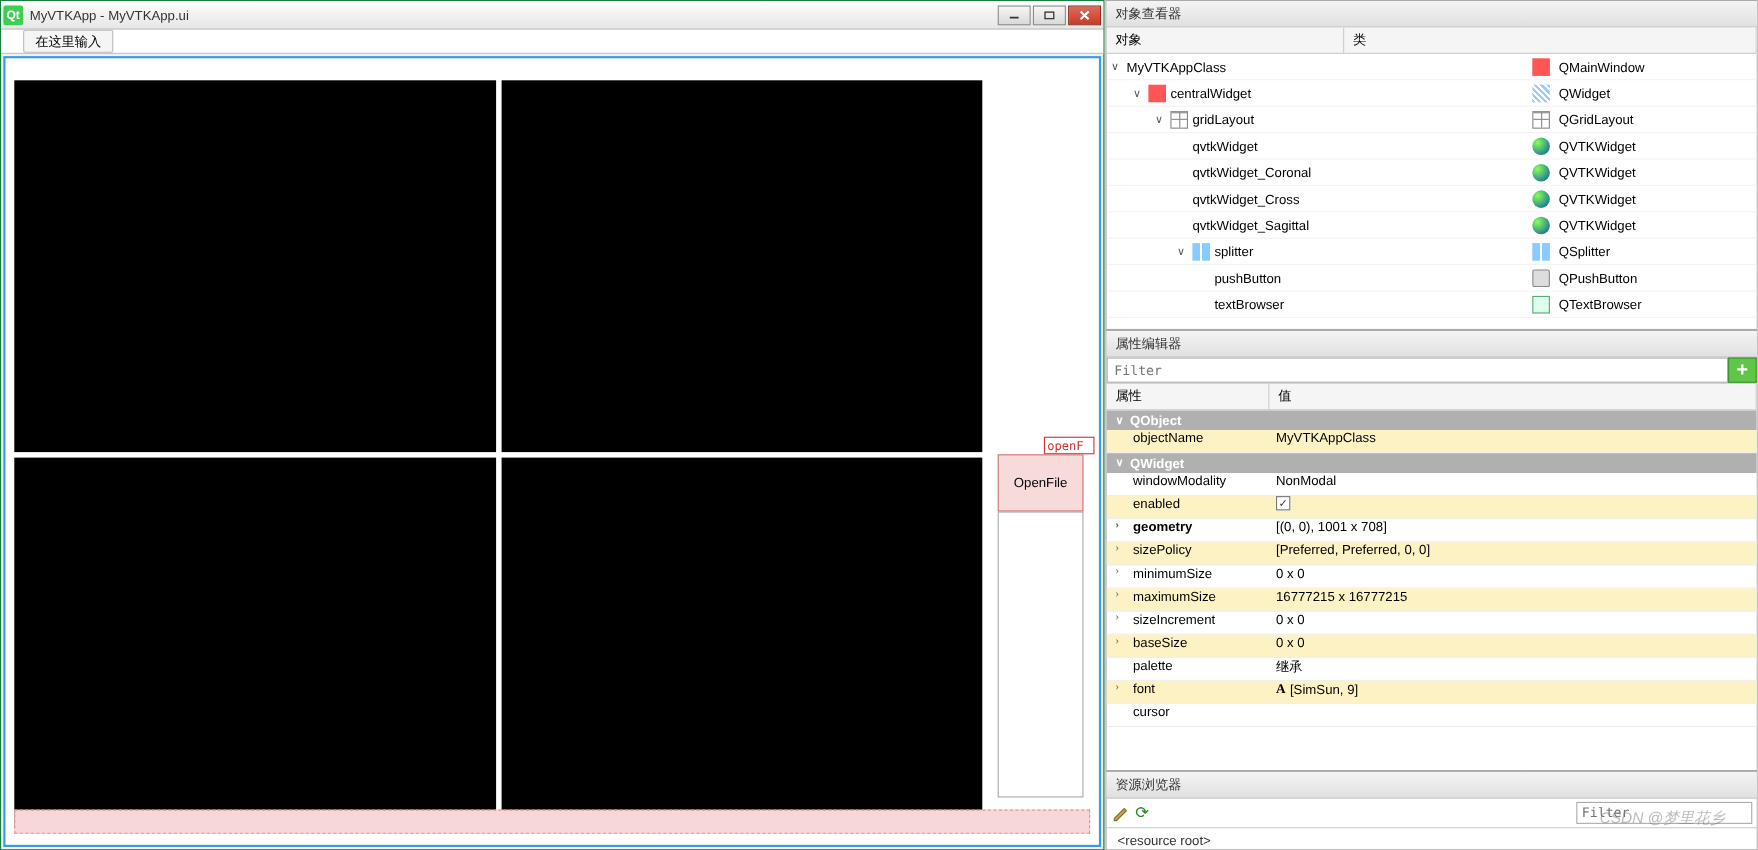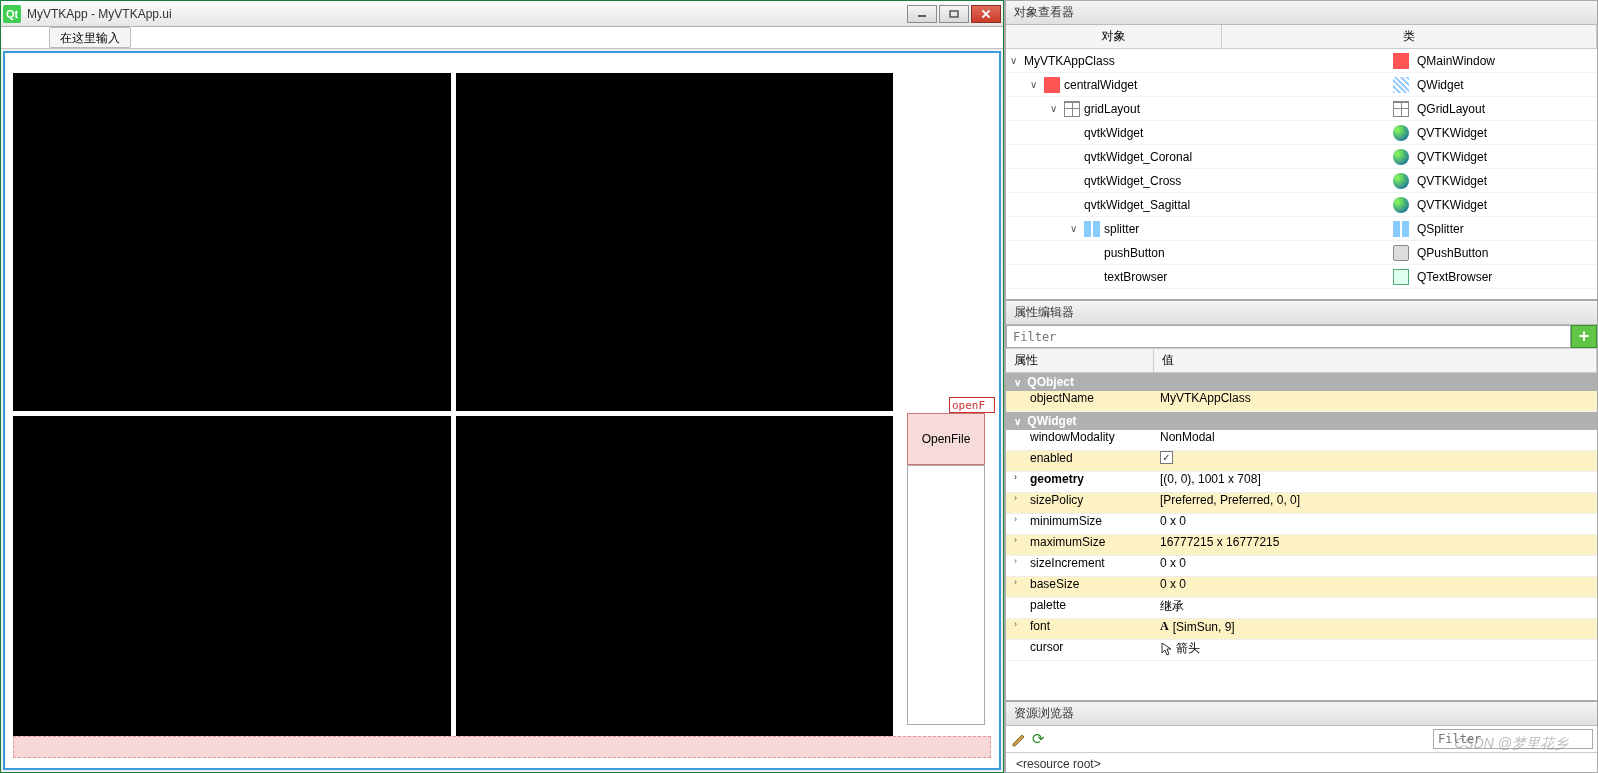--- a/index.html
+++ b/index.html
@@ -8,21 +8,21 @@
 
 .designer-window { width: 1004px; height: 773px; display: flex; flex-direction: column; background: #f0f0f0; border: 1px solid #15803d; position: relative; }
 .titlebar { height: 26px; background: linear-gradient(#fdfdfd,#e6e6e6); display: flex; align-items: center; padding: 0 2px; border-bottom: 1px solid #b0b0b0; }
 .titlebar .qt-icon { width: 18px; height: 18px; background: #41cd52; color: #fff; font-weight: bold; font-size: 11px; display: flex; align-items: center; justify-content: center; border-radius: 2px; margin-right: 6px; }
 .titlebar .title { flex: 1; color: #333; }
 .titlebar .win-buttons { display: flex; gap: 2px; }
 .titlebar .win-btn { width: 30px; height: 18px; border: 1px solid #8a8a8a; background: linear-gradient(#f6f6f6,#d9d9d9); display: flex; align-items: center; justify-content: center; cursor: pointer; font-size: 10px; }
 .titlebar .win-btn.max svg, .titlebar .win-btn.min svg { width: 10px; height: 8px; }
 .titlebar .win-btn.close { background: linear-gradient(#e06a5a,#c93c28); color: #fff; border-color: #8a3020; }
 
-.toolbar { height: 22px; background: #fff; border-bottom: 1px solid #c0c0c0; display: flex; padding-left: 48px; }
+.toolbar { height: 22px; background: #fff; border-bottom: 1px solid #c0c0c0; display: flex; padding-left: 20px; }
 .toolbar .tool-btn { padding: 2px 10px; border: 1px solid #bbb; background: #f5f5f5; border-radius: 2px; font-size: 12px; }
 
 .canvas { flex: 1; background: #fff; border: 2px solid #3a9be0; position: relative; margin: 2px; }
 .grid2x2 { position: absolute; left: 8px; top: 20px; width: 880px; height: 680px; display: grid; grid-template-columns: 1fr 1fr; grid-template-rows: 1fr 1fr; gap: 5px; }
 .vtk-pane { background: #000; }
 .splitter-box { position: absolute; right: 14px; top: 360px; width: 78px; display: flex; flex-direction: column; }
 .open-btn { height: 52px; border: 1px solid #c77; background: #f7dada; display: flex; align-items: center; justify-content: center; font-family: monospace; position: relative; }
 .text-browser { height: 260px; border: 1px solid #aaa; background: #fff; }
 
 .signal-label { position: absolute; right: 4px; top: 344px; width: 46px; height: 16px; border: 1px solid #c33; color: #c33; background: #fff; font-family: monospace; font-size: 11px; display: flex; align-items: center; padding-left: 2px; }
@@ -31,21 +31,21 @@
 
 
 .right-panels { flex: 1; display: flex; flex-direction: column; border-left: 1px solid #aaa; background: #f0f0f0; }
 .panel { border: 1px solid #aaa; background: #fff; display: flex; flex-direction: column; }
 .panel-header { background: linear-gradient(#f4f4f4,#e0e0e0); border-bottom: 1px solid #bbb; padding: 3px 8px; font-size: 12px; color: #333; }
 
 
 .obj-inspector { height: 300px; }
 .obj-table { flex: 1; overflow: auto; }
 .obj-head { display: flex; background: #f5f5f5; border-bottom: 1px solid #ccc; }
-.obj-head > div { padding: 3px 8px; border-right: 1px solid #ccc; text-align: center; }
+.obj-head > div { padding: 3px 8px; border-right: 1px solid #ccc; }
 .col-obj { width: 216px; }
 .col-class { flex: 1; }
 .tree-row { display: flex; align-items: center; height: 24px; border-bottom: 1px solid #f3f3f3; padding-left: 4px; cursor: default; }
 .tree-row .expander { width: 14px; color: #555; font-size: 10px; }
 .tree-row .icon { width: 16px; height: 16px; margin-right: 4px; display: inline-flex; align-items: center; justify-content: center; }
 .tree-row .obj-name { width: auto; }
 .tree-row .class-cell { width: 204px; margin-left: auto; display: flex; align-items: center; gap: 4px; }
 .ic-window{background:#f55;width:14px;height:14px;}
 .ic-widget{background:repeating-linear-gradient(45deg,#9cf,#9cf 2px,#fff 2px,#fff 4px);width:14px;height:14px;}
 .ic-grid{width:14px;height:14px;background:linear-gradient(#888,#888),linear-gradient(#888,#888),linear-gradient(#888,#888);background-size:100% 1px,1px 100%,100% 1px;background-position:0 50%,50% 0,0 0;background-repeat:no-repeat;border:1px solid #888;}
@@ -314,26 +314,20 @@
         </div>
         <div class="prop-row hl">
           <div class="pname"><span class="exp-r">›</span>font</div>
           <div class="pval">
             <span class="font-A">A</span>
             <span>[SimSun, 9]</span>
           </div>
         </div>
         <div class="prop-row">
           <div class="pname">cursor</div>
-          <div class="pval">
-            <span class="cursor-ic"><svg viewBox="0 0 12 14">
-                <path d="M2 1 L2 11 L5 8 L7 13 L9 12 L7 7 L11 7 Z" fill="#fff" stroke="#333"></path>
-              </svg></span>
-            <span>箭头</span>
-          </div>
         </div>
       </div>
   </div>
 
   <div class="panel res-browser">
     <div class="panel-header">资源浏览器</div>
     <div class="res-tools">
       <span class="pencil"><svg viewBox="0 0 18 18">
             <path d="M3 14 L12 5 L14 7 L5 16 L3 16 Z" fill="#c9a050" stroke="#8a6a20"></path>
           </svg></span>

